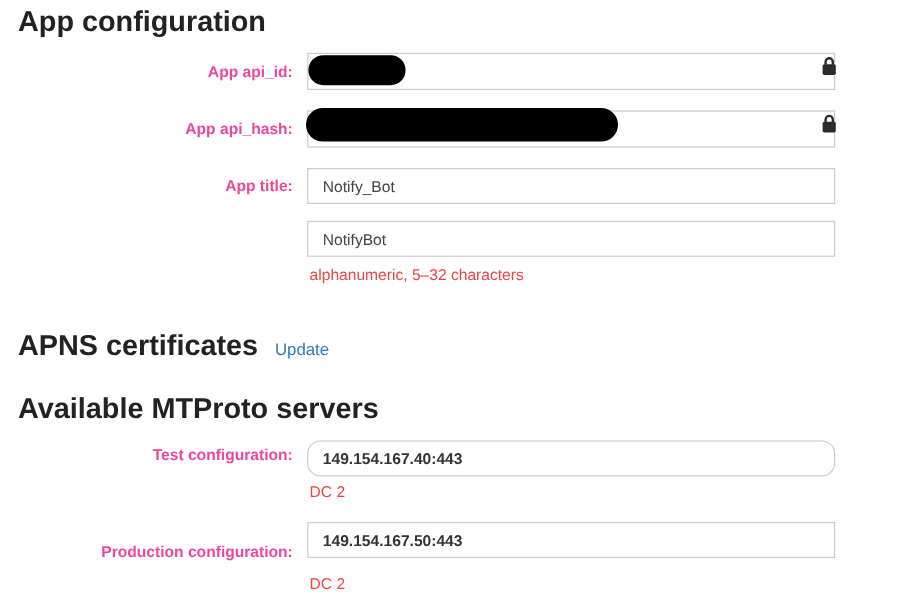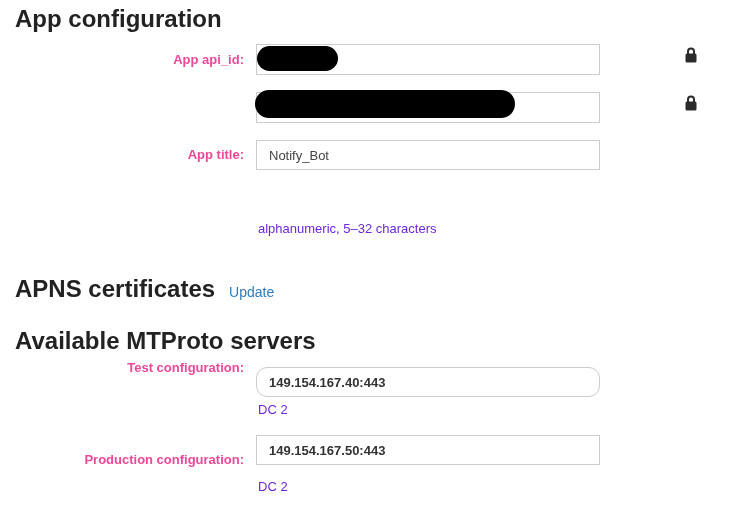--- a/index.html
+++ b/index.html
@@ -35,21 +35,21 @@
     width: 244px;
     text-align: right;
     font-size: 13px;
     font-weight: 700;
     color: #ec4899;
     white-space: nowrap;
   }
   .text-input {
     position: absolute;
     left: 256px;
-    width: 344px;
+    width: 440px;
     box-sizing: border-box;
     border: 1px solid #cccccc;
     border-radius: 0;
     background: #ffffff;
     font-family: "Liberation Sans", "DejaVu Sans", sans-serif;
     font-size: 13px;
     color: #444444;
     padding: 0 12px;
     outline: none;
   }
@@ -58,21 +58,21 @@
     color: #333333;
   }
   .redaction {
     position: absolute;
     background: #000000;
     border-radius: 999px;
   }
   .helper {
     position: absolute;
     font-size: 13px;
-    color: #6d28d9;
+    color: #ef4444;
     white-space: nowrap;
   }
   .lock {
     position: absolute;
     width: 14px;
     height: 16px;
   }
 </style>
 </head>
 <body>
@@ -82,37 +82,39 @@
   <h2 class="section-title" style="left:15px; top:5px;">App configuration</h2>
 
   <label class="form-label" style="top:44px; height:31px; line-height:31px;">App api_id:</label>
   <input type="text" class="text-input" style="top: 44px; height: 31px;" readonly="">
   <div class="redaction" style="left:257px; top:46px; width:81px; height:25px;"></div>
   <svg class="lock" style="left:684px; top:47px;" viewBox="0 0 14 16">
     <path d="M4 7 V4.6 a3 3 0 0 1 6 0 V7" fill="none" stroke="#2b2b2b" stroke-width="2"></path>
     <rect x="1.5" y="6.5" width="11" height="9" rx="1.5" fill="#2b2b2b"></rect>
   </svg>
 
+  <label class="form-label" style="top:92px; height:31px; line-height:31px;">App api_hash:</label>
   <input type="text" class="text-input" style="top: 92px; height: 31px;" readonly="">
   <div class="redaction" style="left:255px; top:90px; width:260px; height:28px;"></div>
   <svg class="lock" style="left:684px; top:95px;" viewBox="0 0 14 16">
     <path d="M4 7 V4.6 a3 3 0 0 1 6 0 V7" fill="none" stroke="#2b2b2b" stroke-width="2"></path>
     <rect x="1.5" y="6.5" width="11" height="9" rx="1.5" fill="#2b2b2b"></rect>
   </svg>
 
   <label class="form-label" style="top:140px; height:30px; line-height:30px;">App title:</label>
   <input type="text" class="text-input" style="top: 140px; height: 30px;" value="Notify_Bot">
 
+  <input type="text" class="text-input" style="top: 184px; height: 30px;" value="NotifyBot">
   <div class="helper" style="left:258px; top:221px;">alphanumeric, 5–32 characters</div>
 
   <h2 class="section-title" style="left:15px; top:275px;"><span>APNS certificates</span><a class="update-link" href="#">Update</a></h2>
 
   <h2 class="section-title" style="left:15px; top:327px;">Available MTProto servers</h2>
 
-  <label class="form-label" style="top:353px; height:30px; line-height:30px;">Test configuration:</label>
+  <label class="form-label" style="top:364px; height:30px; line-height:30px;">Test configuration:</label>
   <input type="text" class="text-input bold-value" style="top: 367px; height: 30px; border-radius: 11px;" readonly="" value="149.154.167.40:443">
   <div class="helper" style="left:258px; top:402px;">DC 2</div>
 
   <label class="form-label" style="top:445px; height:30px; line-height:30px;">Production configuration:</label>
   <input type="text" class="text-input bold-value" style="top: 435px; height: 30px;" readonly="" value="149.154.167.50:443">
   <div class="helper" style="left:258px; top:479px;">DC 2</div>
 
 </div>
 
 </body></html>

